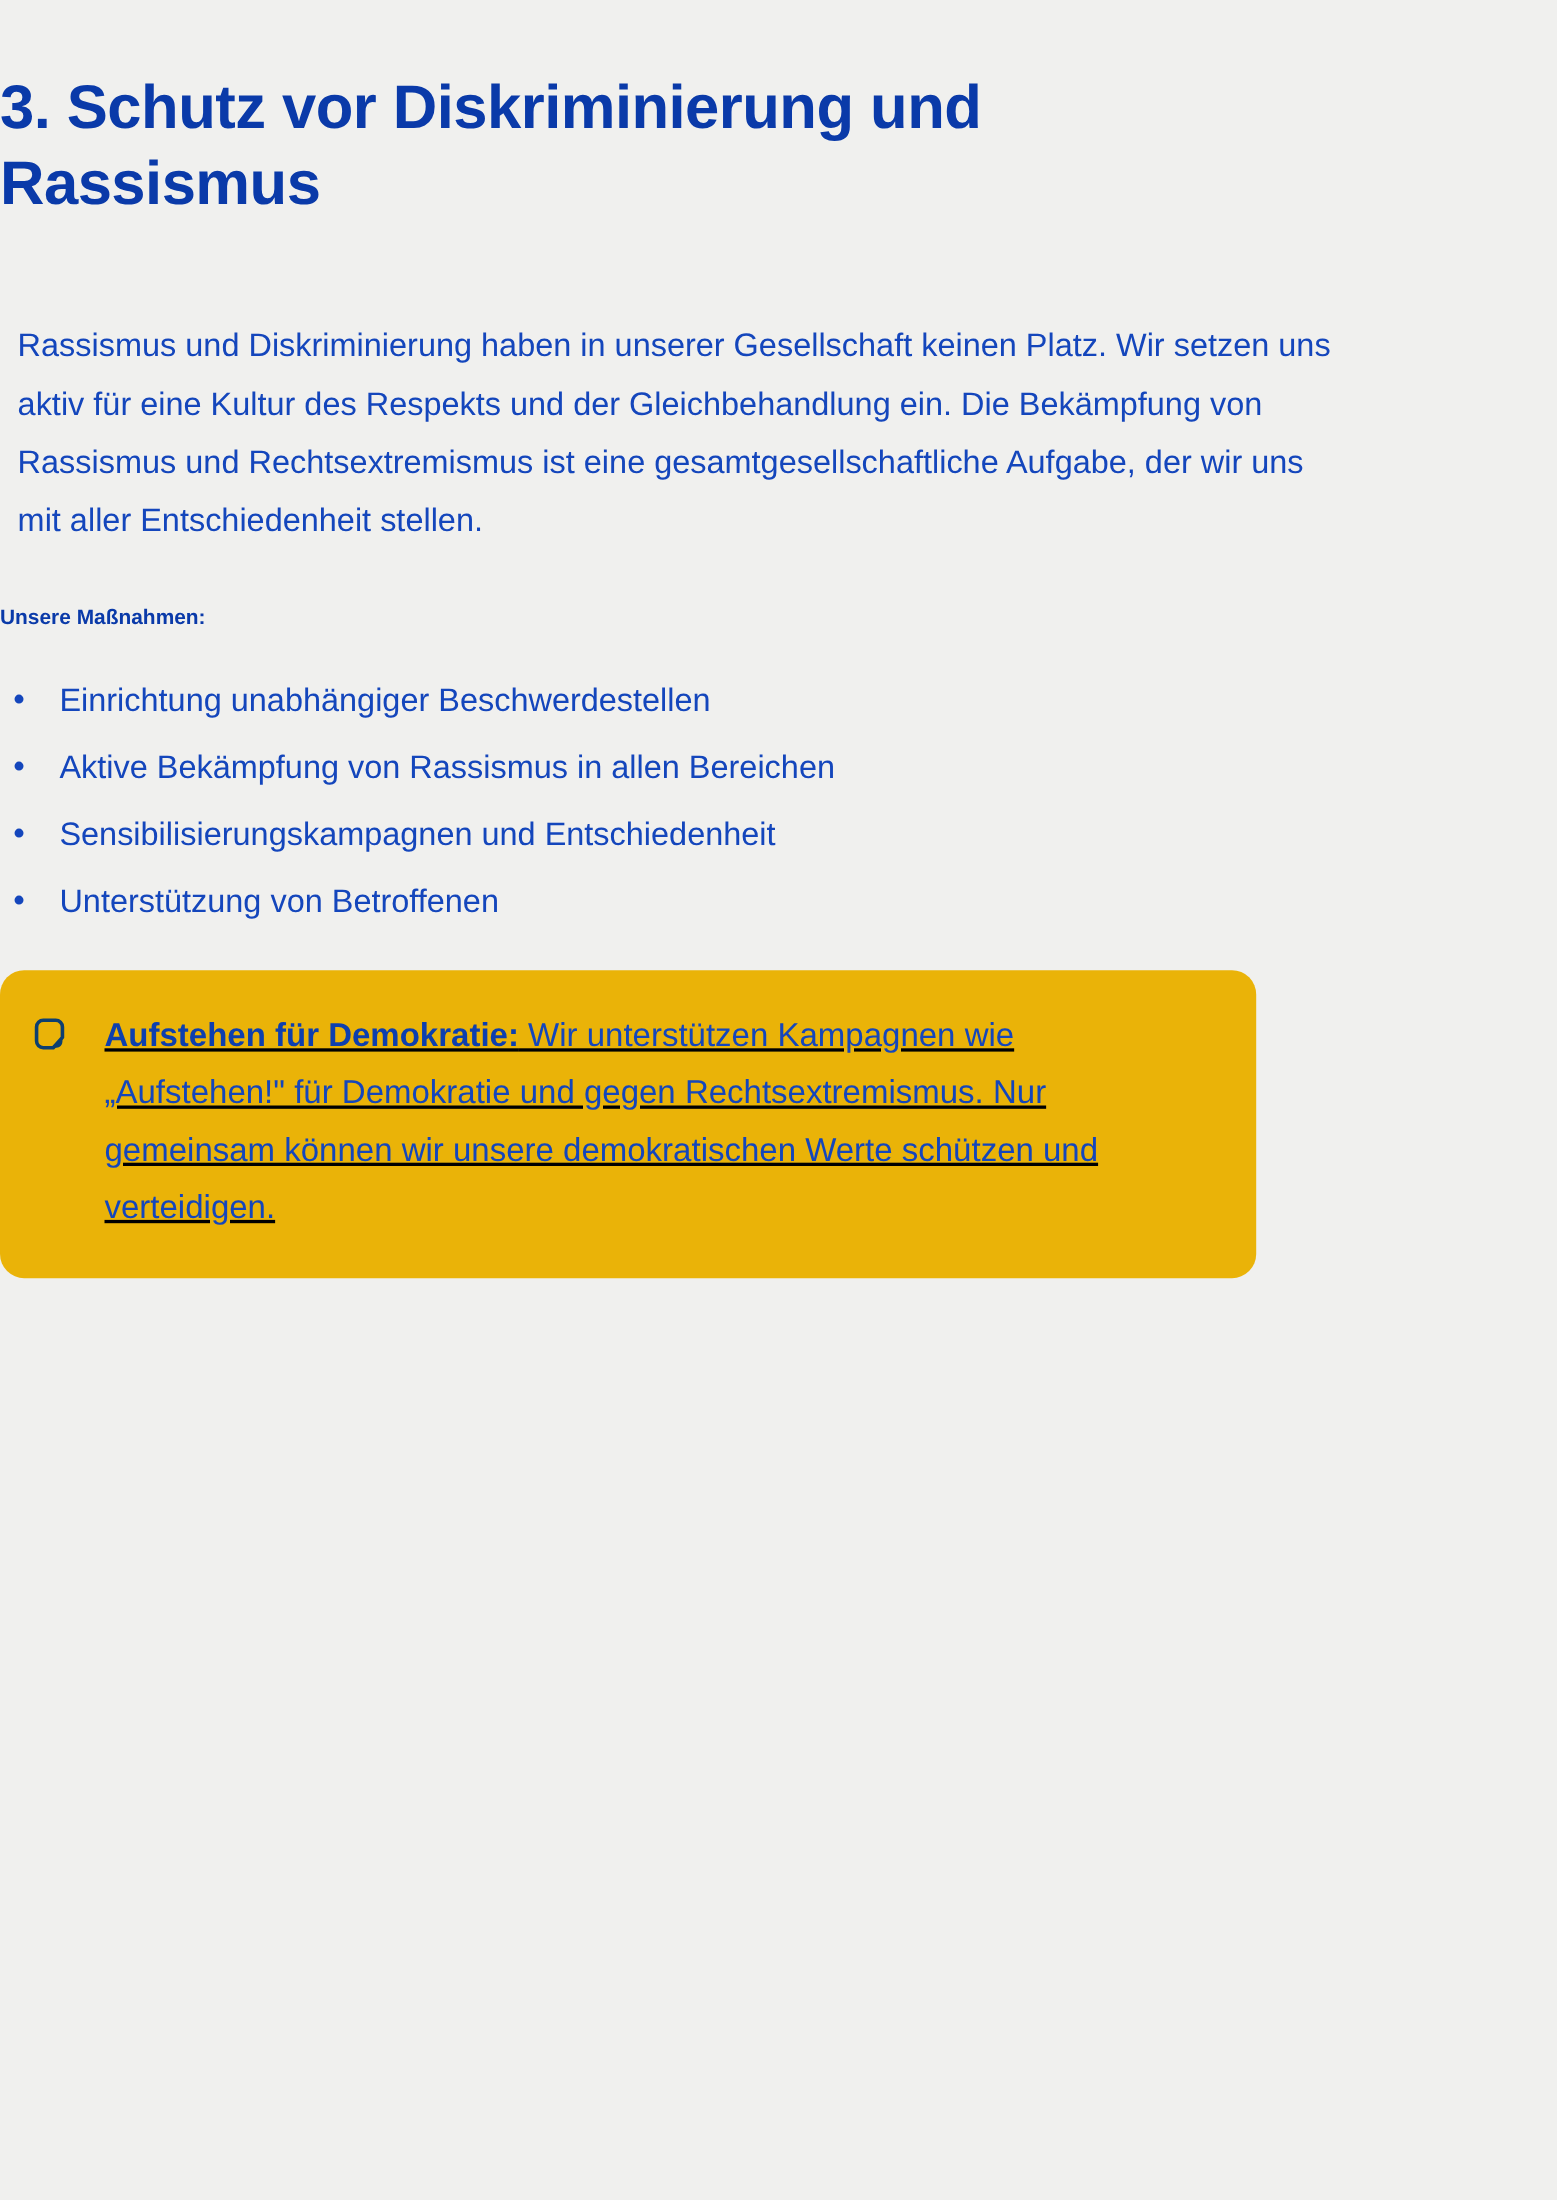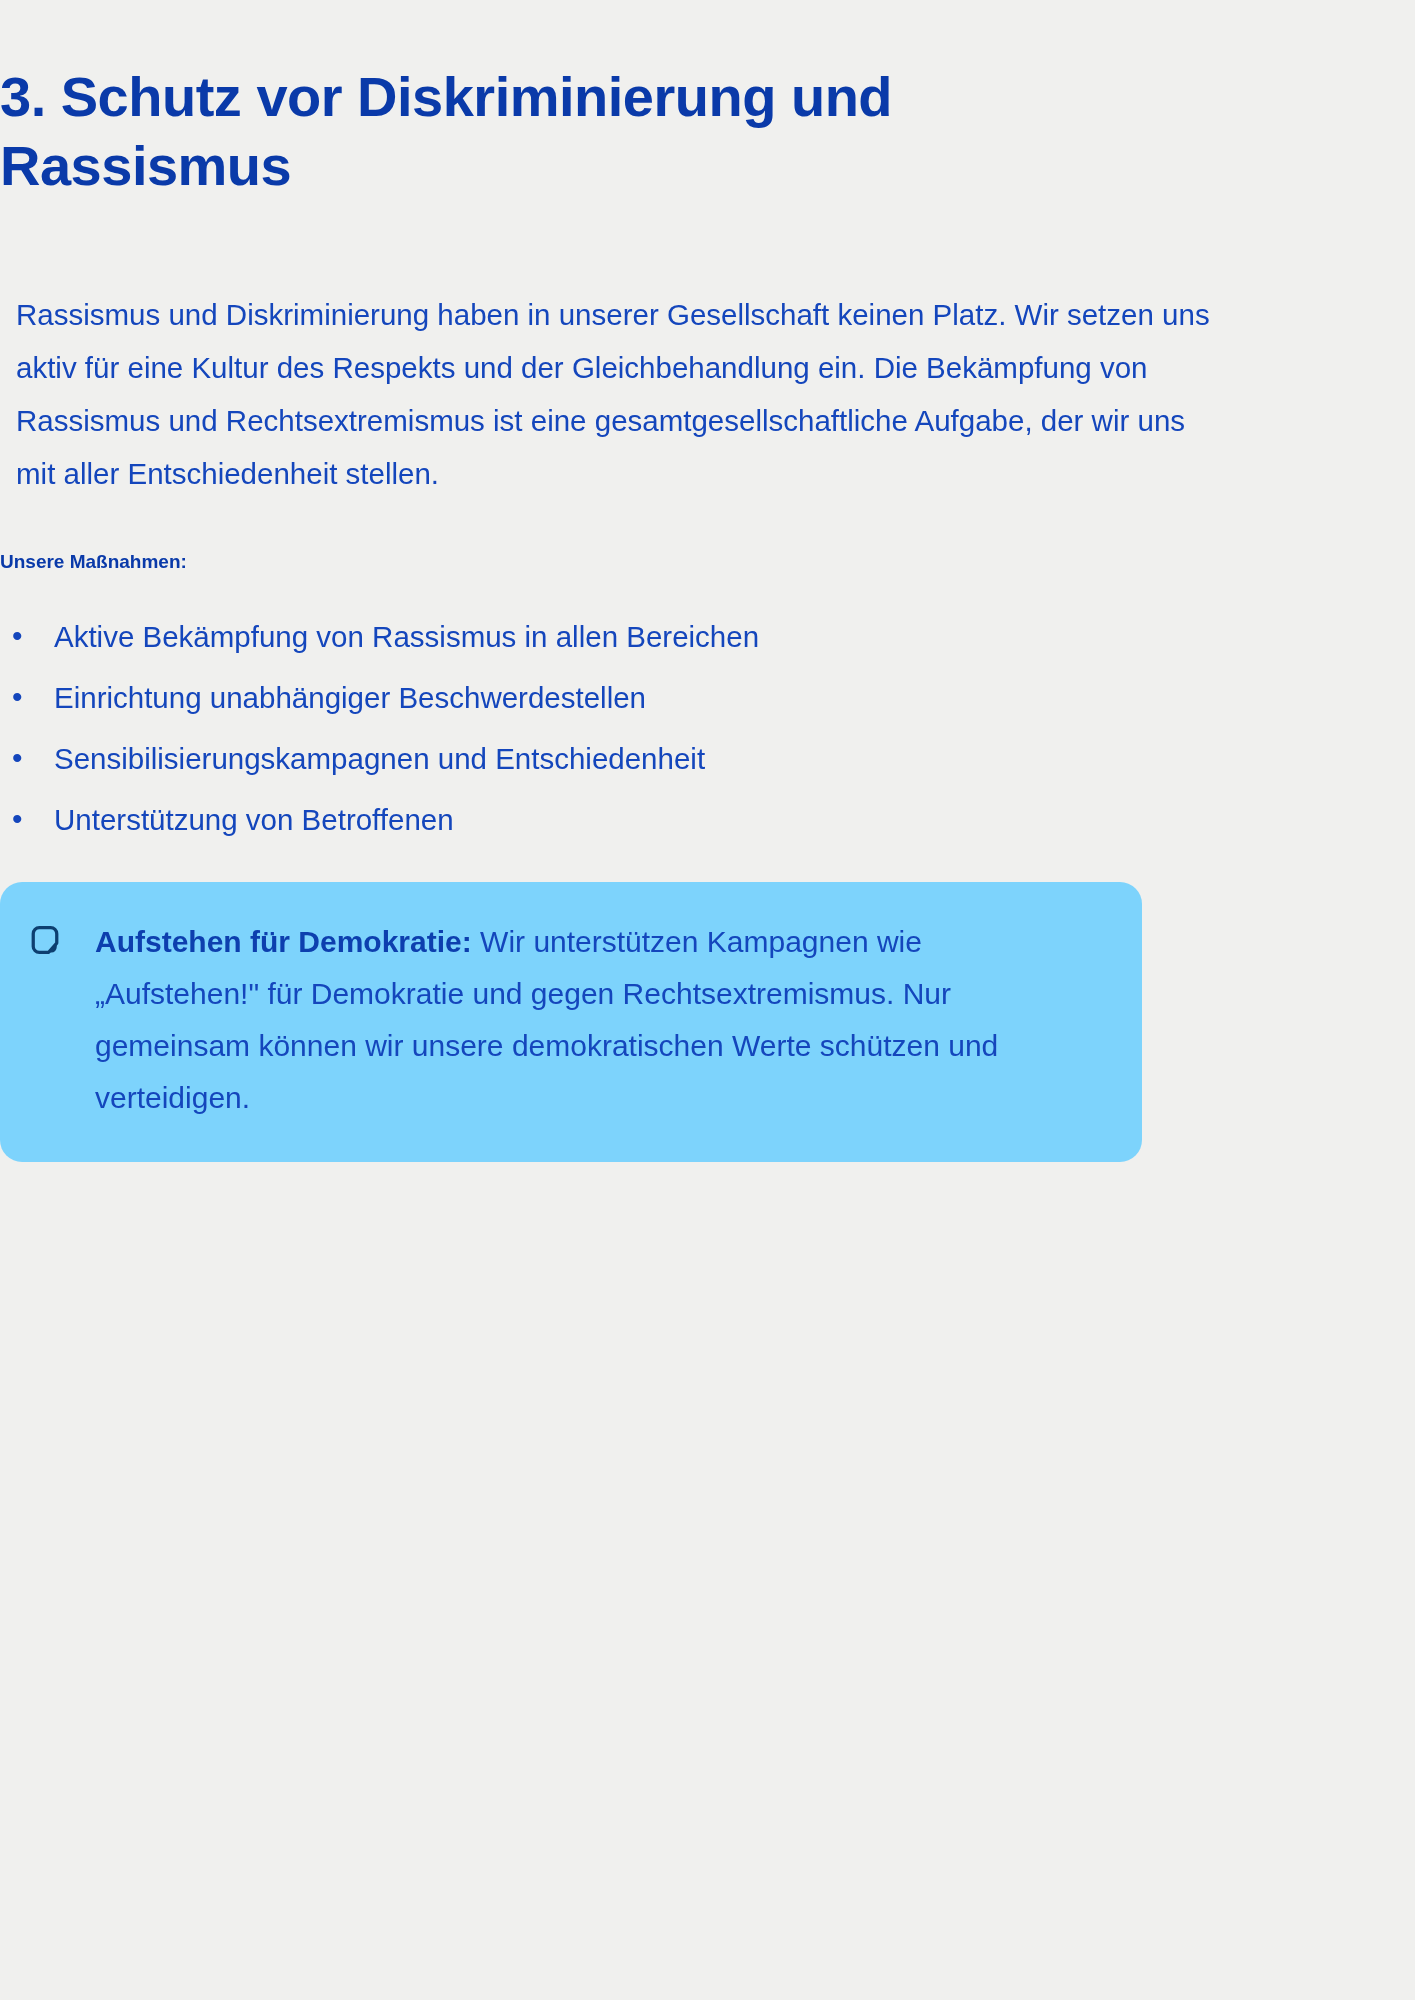--- a/index.html
+++ b/index.html
@@ -65,25 +65,26 @@
     left:12px;
     top:-1px;
     font-size:30px;
     color:#1446bc;
   }
   .callout{
     box-sizing:border-box;
     margin-top:44px;
     width:1142px;
     min-height:274px;
-    background:#7dd3fc;
+    background:#eab308;
     border-radius:22px;
     padding:34px 42px 38px 28px;
     display:flex;
     align-items:flex-start;
+    text-decoration:underline;
   }
   .callout-icon{
     flex:0 0 auto;
     width:34px;
     height:34px;
     margin-top:7px;
   }
   .callout-icon svg{display:block;width:34px;height:34px;}
   .callout-text{
     margin:0;
@@ -105,24 +106,24 @@
   <div class="content">
 
     <h1 class="section-heading">3. Schutz vor Diskriminierung und Rassismus</h1>
 
     <p class="intro">Rassismus und Diskriminierung haben in unserer Gesellschaft keinen Platz. Wir setzen uns aktiv für eine Kultur des Respekts und der Gleichbehandlung ein. Die Bekämpfung von Rassismus und Rechtsextremismus ist eine gesamtgesellschaftliche Aufgabe, der wir uns mit aller Entschiedenheit stellen.</p>
 
     <h2 class="measures-heading">Unsere Maßnahmen:</h2>
 
     <ul class="measures">
       <li>
-        <span>Aktive Bekämpfung von Rassismus in allen Bereichen</span>
+        <span>Einrichtung unabhängiger Beschwerdestellen</span>
       </li>
       <li>
-        <span>Einrichtung unabhängiger Beschwerdestellen</span>
+        <span>Aktive Bekämpfung von Rassismus in allen Bereichen</span>
       </li>
       <li>
         <span>Sensibilisierungskampagnen und Entschiedenheit</span>
       </li>
       <li>
         <span>Unterstützung von Betroffenen</span>
       </li>
     </ul>
 
     <div class="callout">

